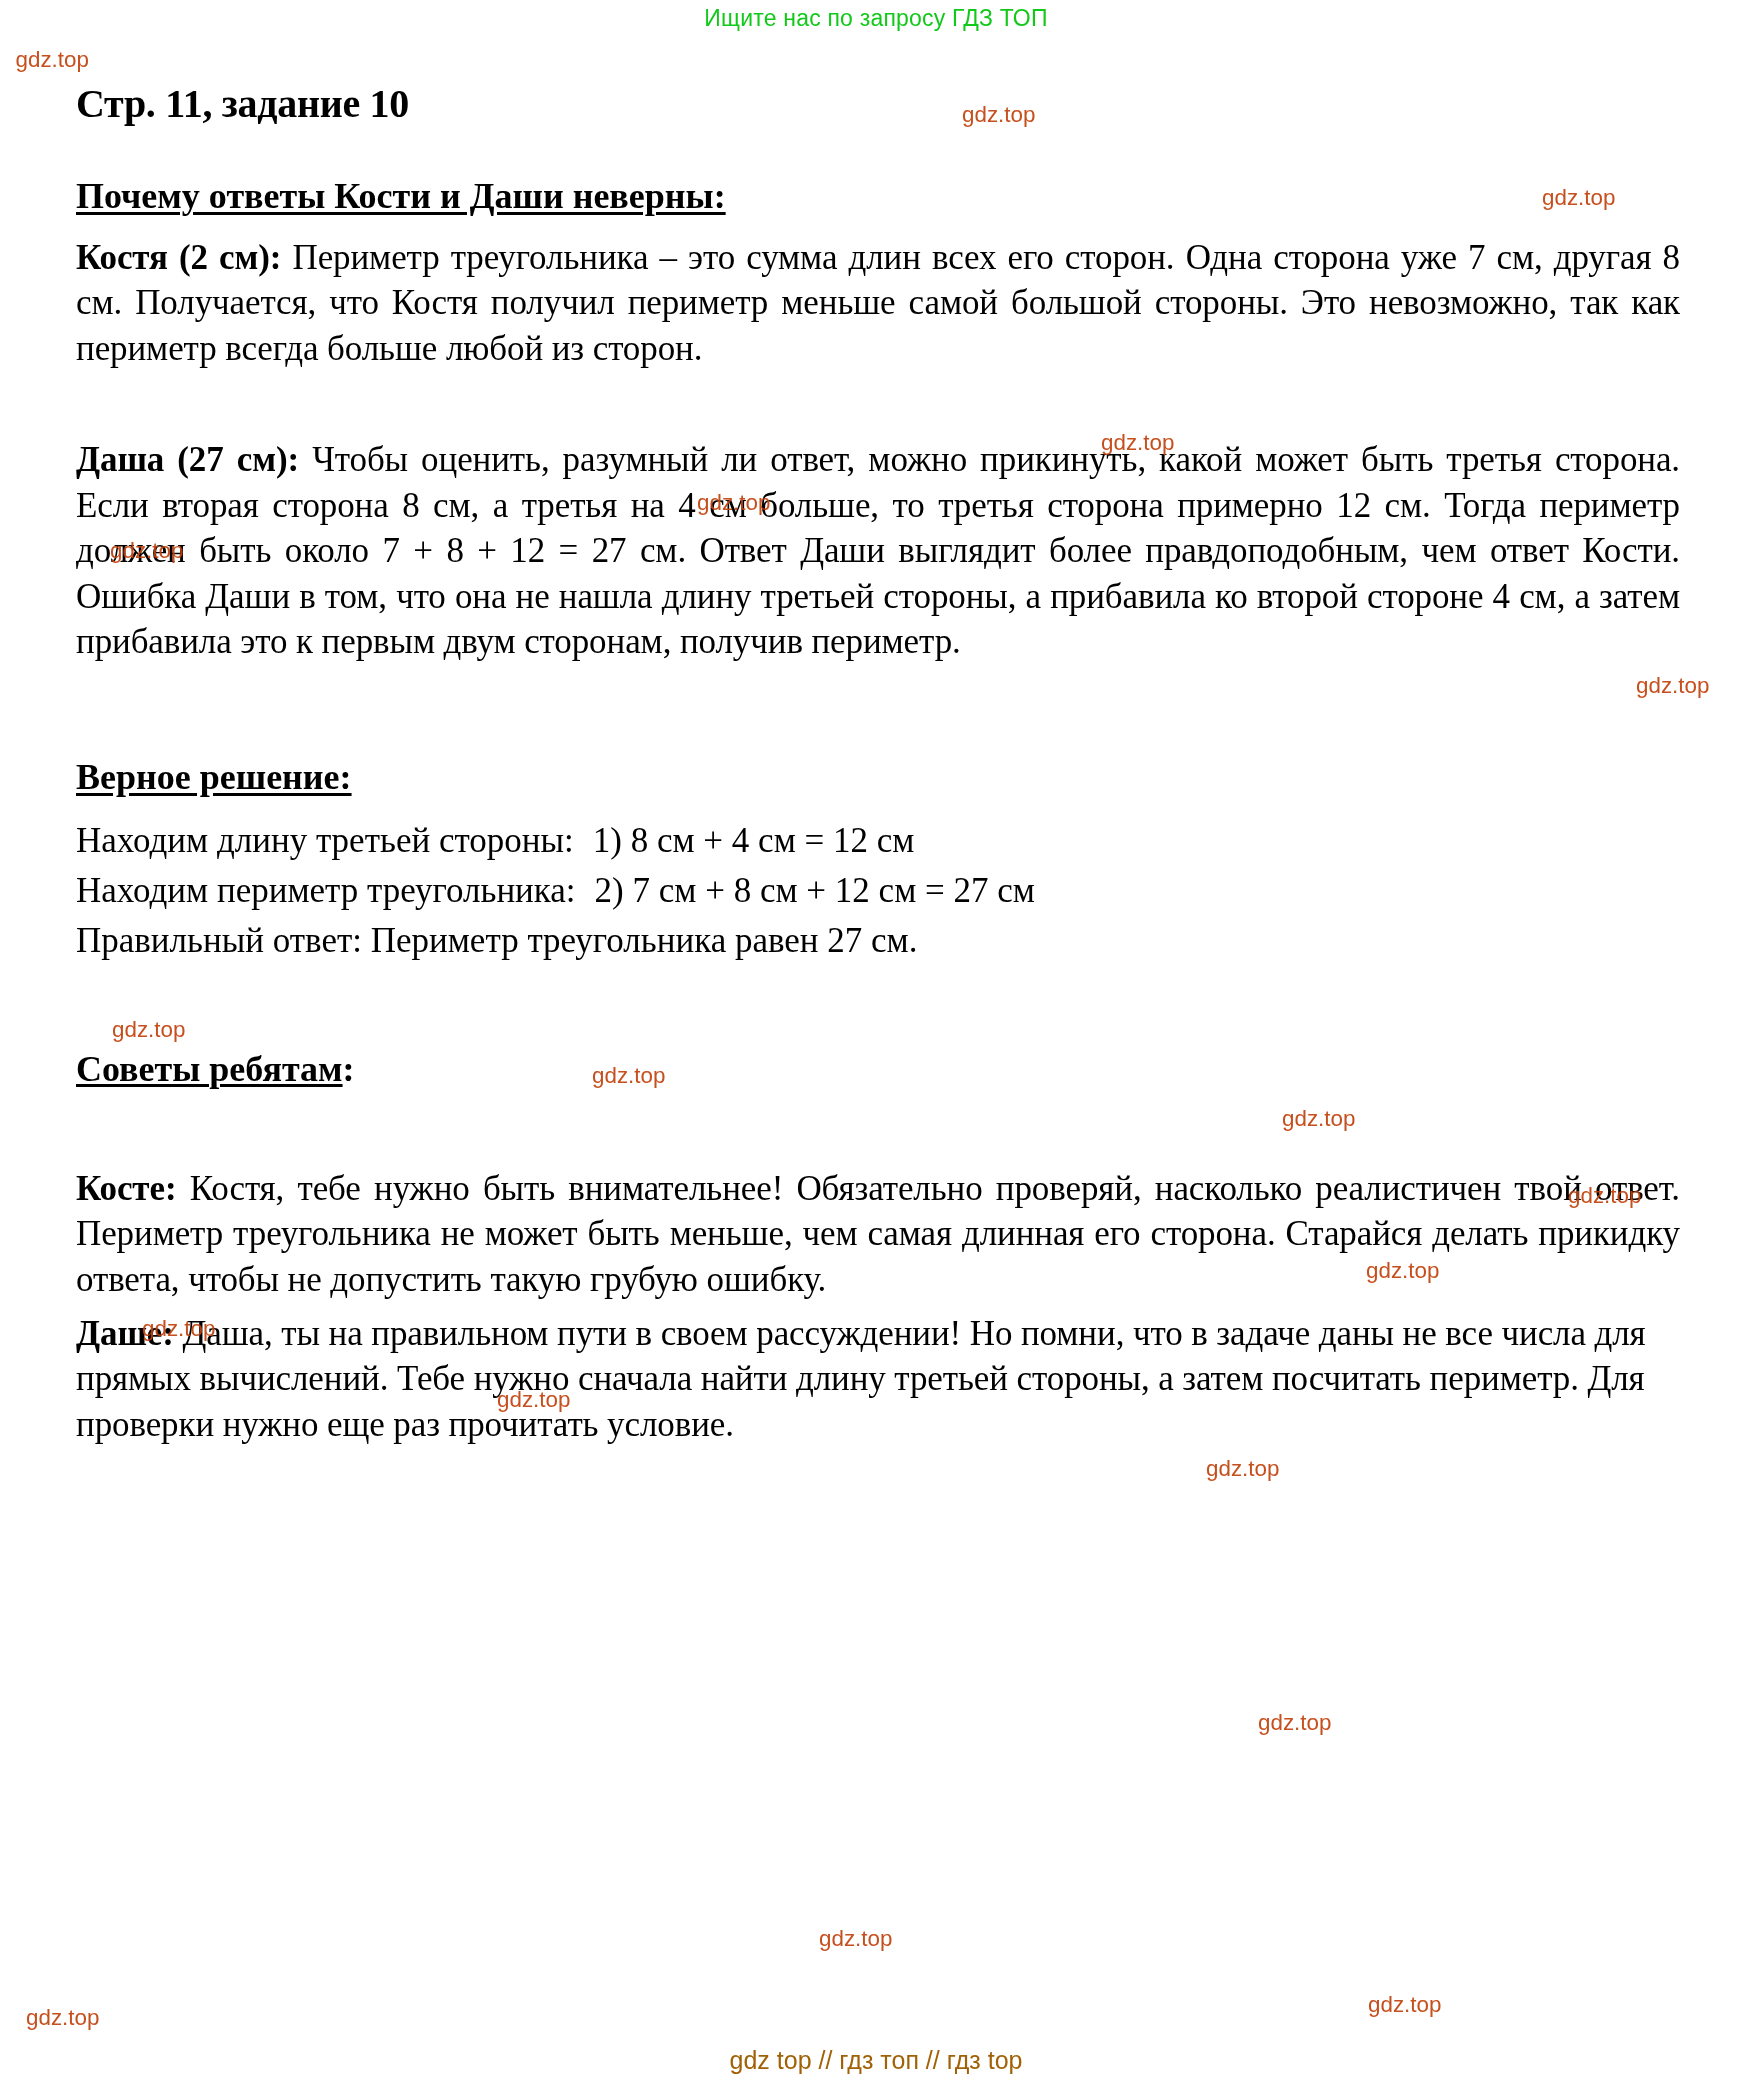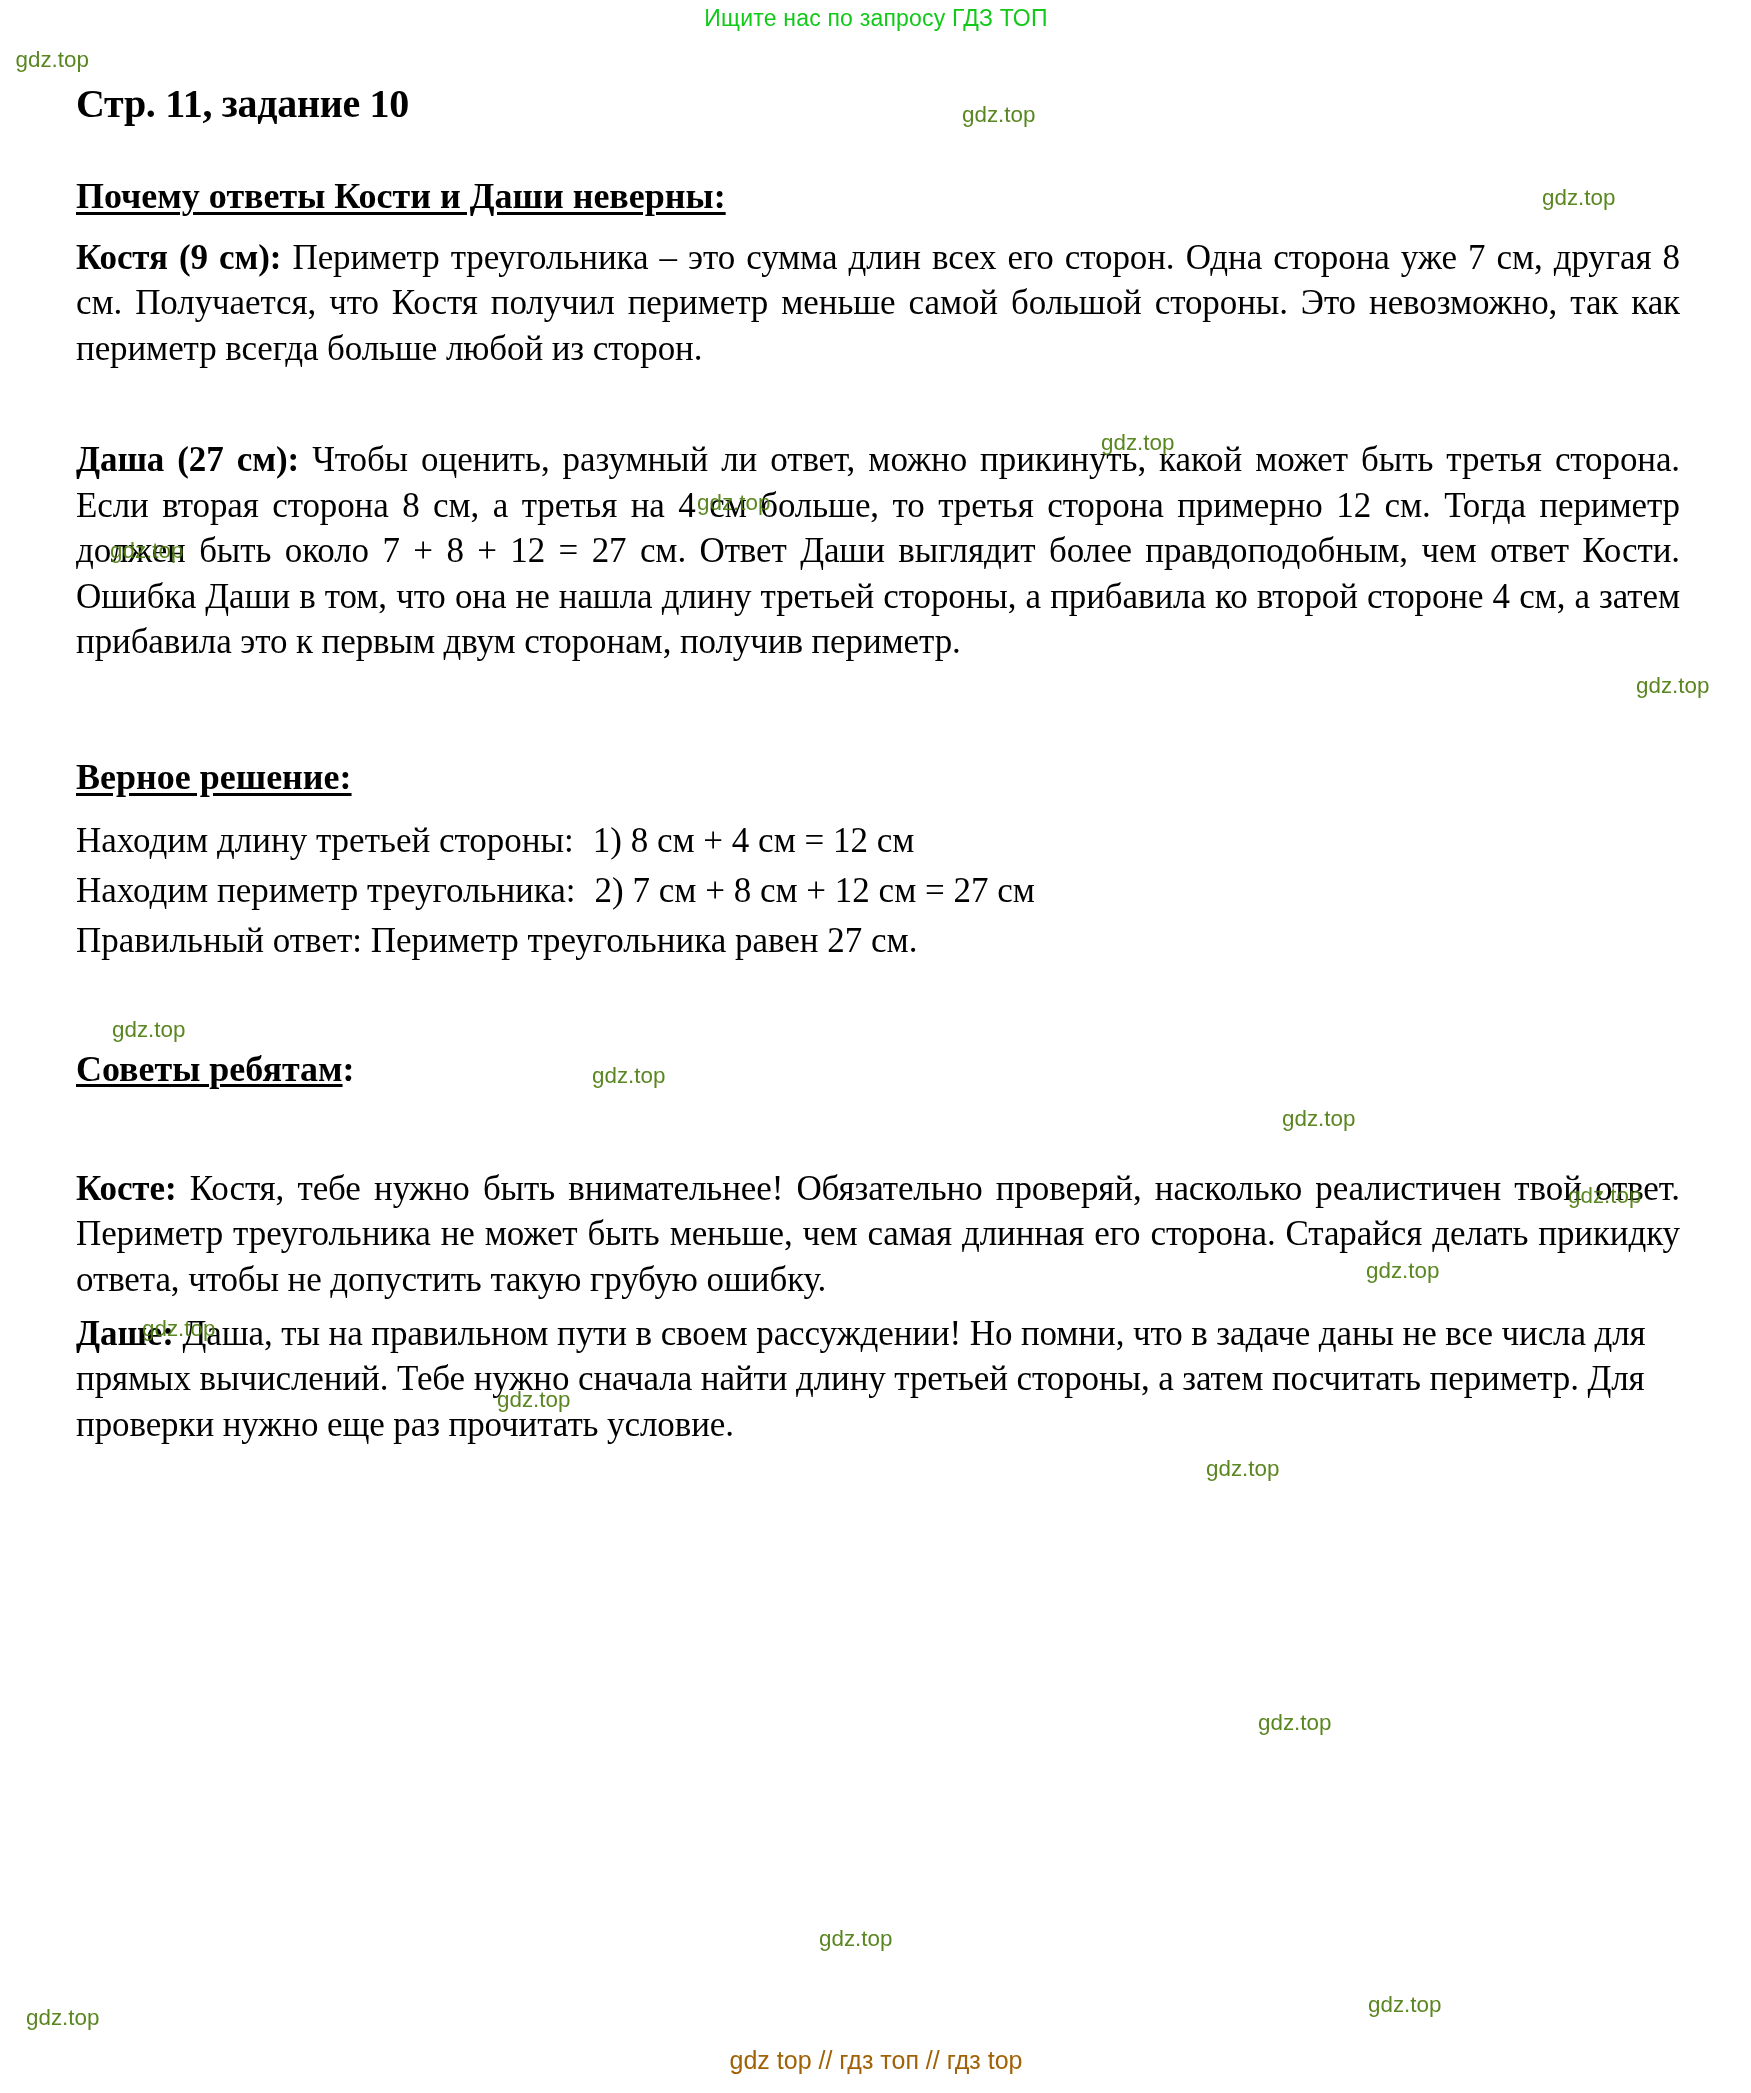--- a/index.html
+++ b/index.html
@@ -97,21 +97,21 @@
     white-space: nowrap;
   }
   .sol-line .label { display: inline; }
   .sol-line .expr { display: inline; margin-left: 19px; }
 
   
   .wm {
     position: absolute;
     font-family: "Liberation Sans", "DejaVu Sans", sans-serif;
     font-size: 22.4px;
-    color: #4d7c0f;
+    color: #c2410c;
     white-space: nowrap;
     opacity: 0.92;
   }
 
   
   .footer {
     position: absolute;
     left: 0;
     top: 2046px;
     width: 1752px;
@@ -130,21 +130,21 @@
   <div class="promo" style="color: rgb(18, 201, 26);">Ищите нас по запросу ГДЗ ТОП</div>
 
   <div class="content">
 
     <div class="doc-title">Стр. 11, задание 10</div>
 
     <div class="section-head">
       <span class="u">Почему ответы Кости и Даши неверны:</span>
     </div>
 
-    <p class="para"><b class="lead">Костя (9 см):</b> <span>Периметр треугольника – это сумма длин всех его сторон. Одна сторона уже 7 см, другая 8 см. Получается, что Костя получил периметр меньше самой большой стороны. Это невозможно, так как периметр всегда больше любой из сторон.</span></p>
+    <p class="para"><b class="lead">Костя (2 см):</b> <span>Периметр треугольника – это сумма длин всех его сторон. Одна сторона уже 7 см, другая 8 см. Получается, что Костя получил периметр меньше самой большой стороны. Это невозможно, так как периметр всегда больше любой из сторон.</span></p>
 
     <div class="gap-md"></div>
 
     <p class="para"><b class="lead">Даша (27 см):</b> <span>Чтобы оценить, разумный ли ответ, можно прикинуть, какой может быть третья сторона. Если вторая сторона 8 см, а третья на 4 см больше, то третья сторона примерно 12 см. Тогда периметр должен быть около 7 + 8 + 12 = 27 см. Ответ Даши выглядит более правдоподобным, чем ответ Кости. Ошибка Даши в том, что она не нашла длину третьей стороны, а прибавила ко второй стороне 4 см, а затем прибавила это к первым двум сторонам, получив периметр.</span></p>
 
     <div class="gap-lg"></div>
 
     <div class="section-head">
       <span class="u">Верное решение:</span>
     </div>

